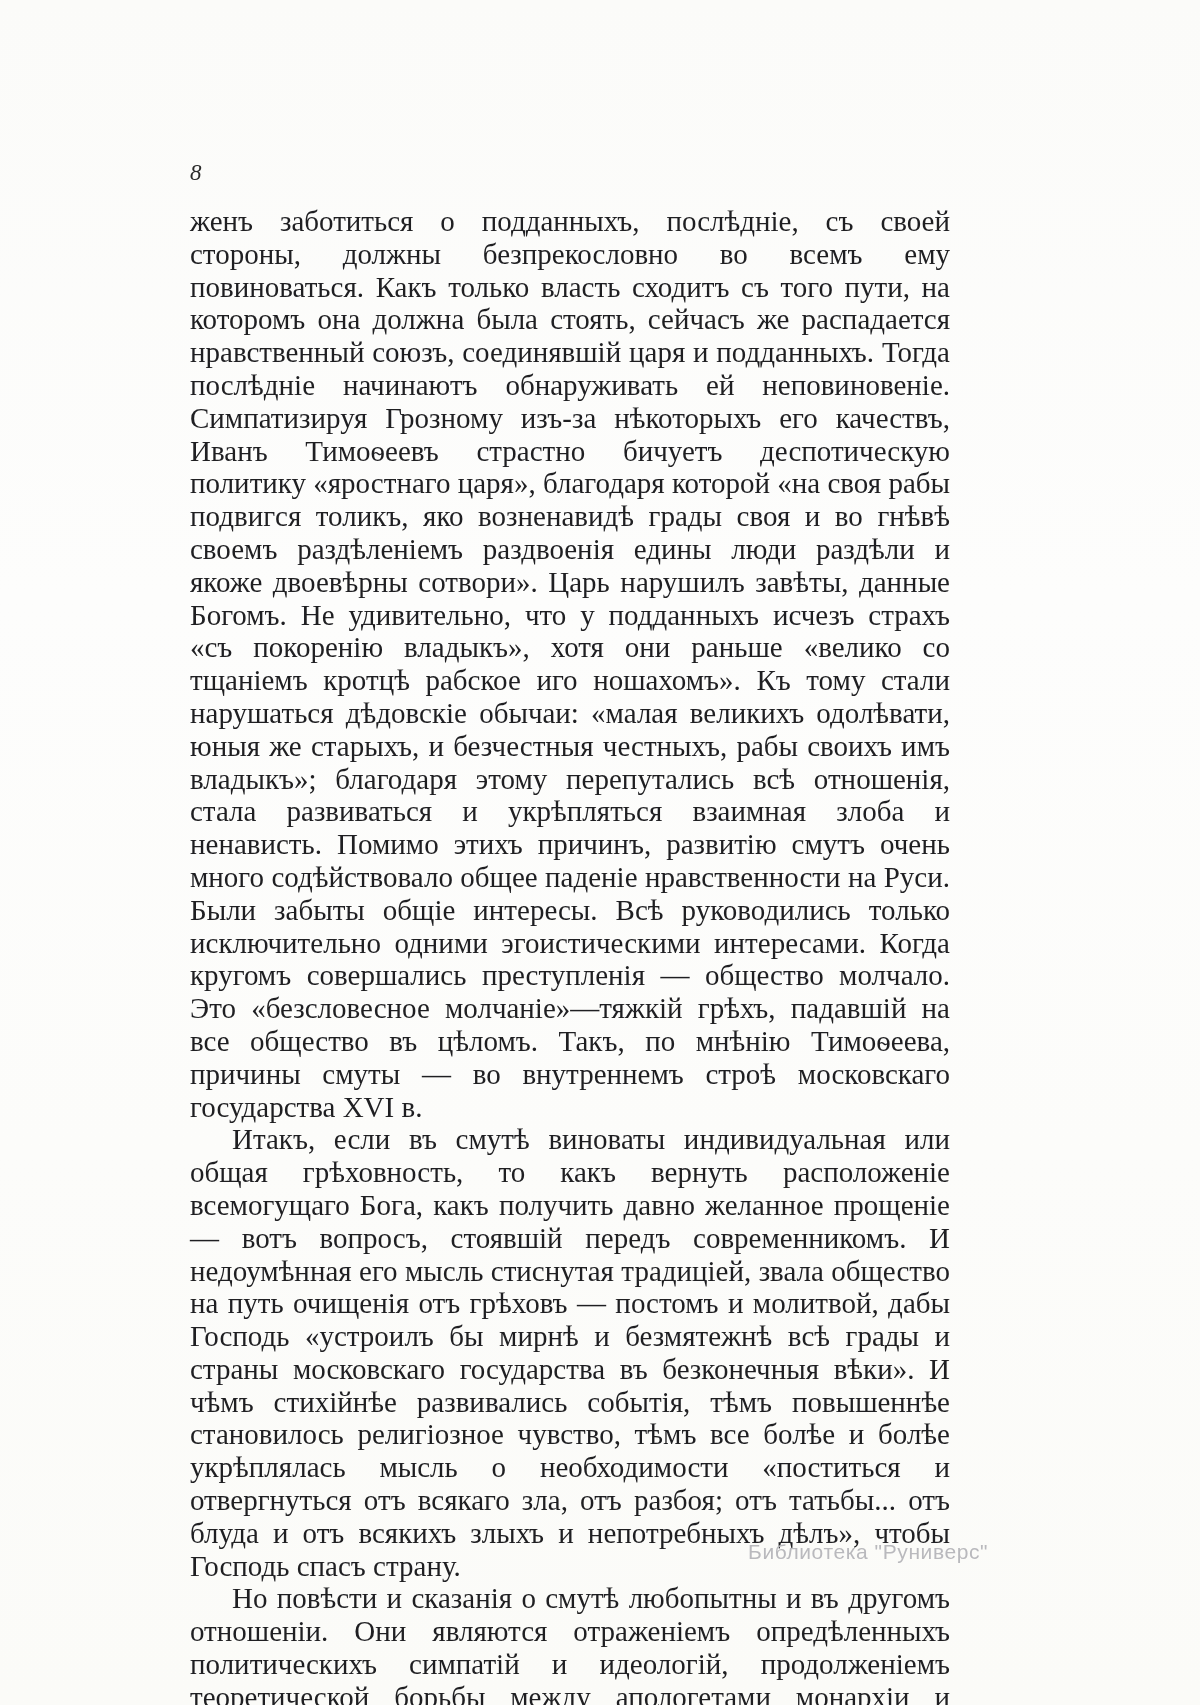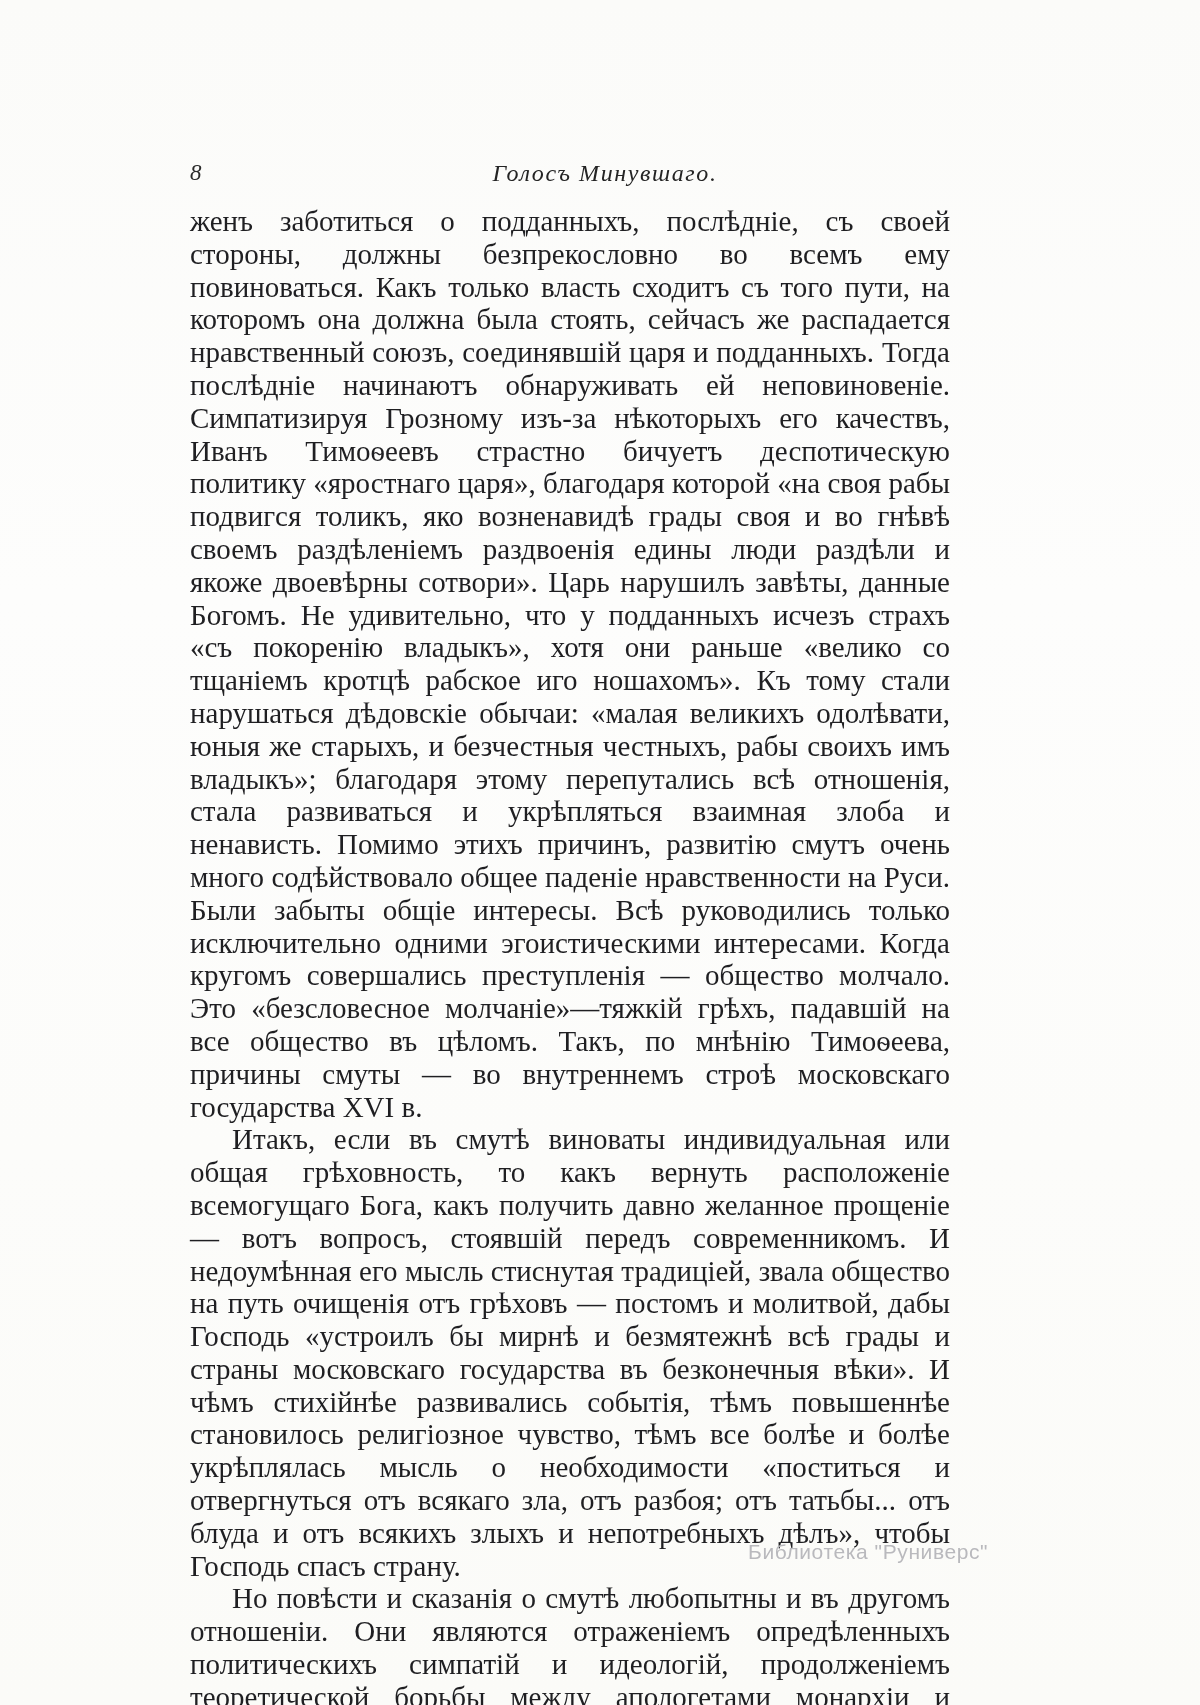--- a/index.html
+++ b/index.html
@@ -94,21 +94,20 @@
   }
 </style>
 </head>
 <body>
 
 <div class="page">
   <div class="paper-tint"></div>
 
   <div class="page-header">
     <span class="folio">8</span>
-    <span class="running-title">Голосъ Минувшаго.</span>
   </div>
 
   <div class="body-text">
     <p class="para first">женъ заботиться о подданныхъ, послѣдніе, съ своей стороны, должны безпрекословно во всемъ ему повиноваться. Какъ только власть сходитъ съ того пути, на которомъ она должна была стоять, сейчасъ же распадается нравственный союзъ, соединявшій царя и подданныхъ. Тогда послѣдніе начинаютъ обнаруживать ей неповиновеніе. Симпатизируя Грозному изъ-за нѣкоторыхъ его качествъ, Иванъ Тимоѳеевъ страстно бичуетъ деспотическую политику «яростнаго царя», благодаря которой «на своя рабы подвигся толикъ, яко возненавидѣ грады своя и во гнѣвѣ своемъ раздѣленіемъ раздвоенія едины люди раздѣли и якоже двоевѣрны сотвори». Царь нарушилъ завѣты, данные Богомъ. Не удивительно, что у подданныхъ исчезъ страхъ «съ покоренію владыкъ», хотя они раньше «велико со тщаніемъ кротцѣ рабское иго ношахомъ». Къ тому стали нарушаться дѣдовскіе обычаи: «малая великихъ одолѣвати, юныя же старыхъ, и безчестныя честныхъ, рабы своихъ имъ владыкъ»; благодаря этому перепутались всѣ отношенія, стала развиваться и укрѣпляться взаимная злоба и ненависть. Помимо этихъ причинъ, развитію смутъ очень много содѣйствовало общее паденіе нравственности на Руси. Были забыты общіе интересы. Всѣ руководились только исключительно одними эгоистическими интересами. Когда кругомъ совершались преступленія — общество молчало. Это «безсловесное молчаніе»—тяжкій грѣхъ, падавшій на все общество въ цѣломъ. Такъ, по мнѣнію Тимоѳеева, причины смуты — во внутреннемъ строѣ московскаго государства XVI в.</p>
     <p class="para">Итакъ, если въ смутѣ виноваты индивидуальная или общая грѣховность, то какъ вернуть расположеніе всемогущаго Бога, какъ получить давно желанное прощеніе — вотъ вопросъ, стоявшій передъ современникомъ. И недоумѣнная его мысль стиснутая традиціей, звала общество на путь очищенія отъ грѣховъ — постомъ и молитвой, дабы Господь «устроилъ бы мирнѣ и безмятежнѣ всѣ грады и страны московскаго государства въ безконечныя вѣки». И чѣмъ стихійнѣе развивались событія, тѣмъ повышеннѣе становилось религіозное чувство, тѣмъ все болѣе и болѣе укрѣплялась мысль о необходимости «поститься и отвергнуться отъ всякаго зла, отъ разбоя; отъ татьбы... отъ блуда и отъ всякихъ злыхъ и непотребныхъ дѣлъ», чтобы Господь спасъ страну.</p>
     <p class="para">Но повѣсти и сказанія о смутѣ любопытны и въ другомъ отношеніи. Они являются отраженіемъ опредѣленныхъ политическихъ симпатій и идеологій, продолженіемъ теоретической борьбы между апологетами монархіи и сторонниками аристократіи, безусловными противниками демократическаго абсолютизма. Въ этомъ отношеніи наиболѣе опредѣленно выражена боярская идеологія въ повѣсти «Иное Сказаніе», написанной при вступленіи на престолъ Шуйскаго авторомъ слишкомъ пристрастнымъ къ своимъ единомышленникамъ и къ своимъ политическимъ противникамъ за ихъ борьбу съ</p>
   </div>
 
   <div class="watermark">Библиотека "Руниверс"</div>
 </div>

